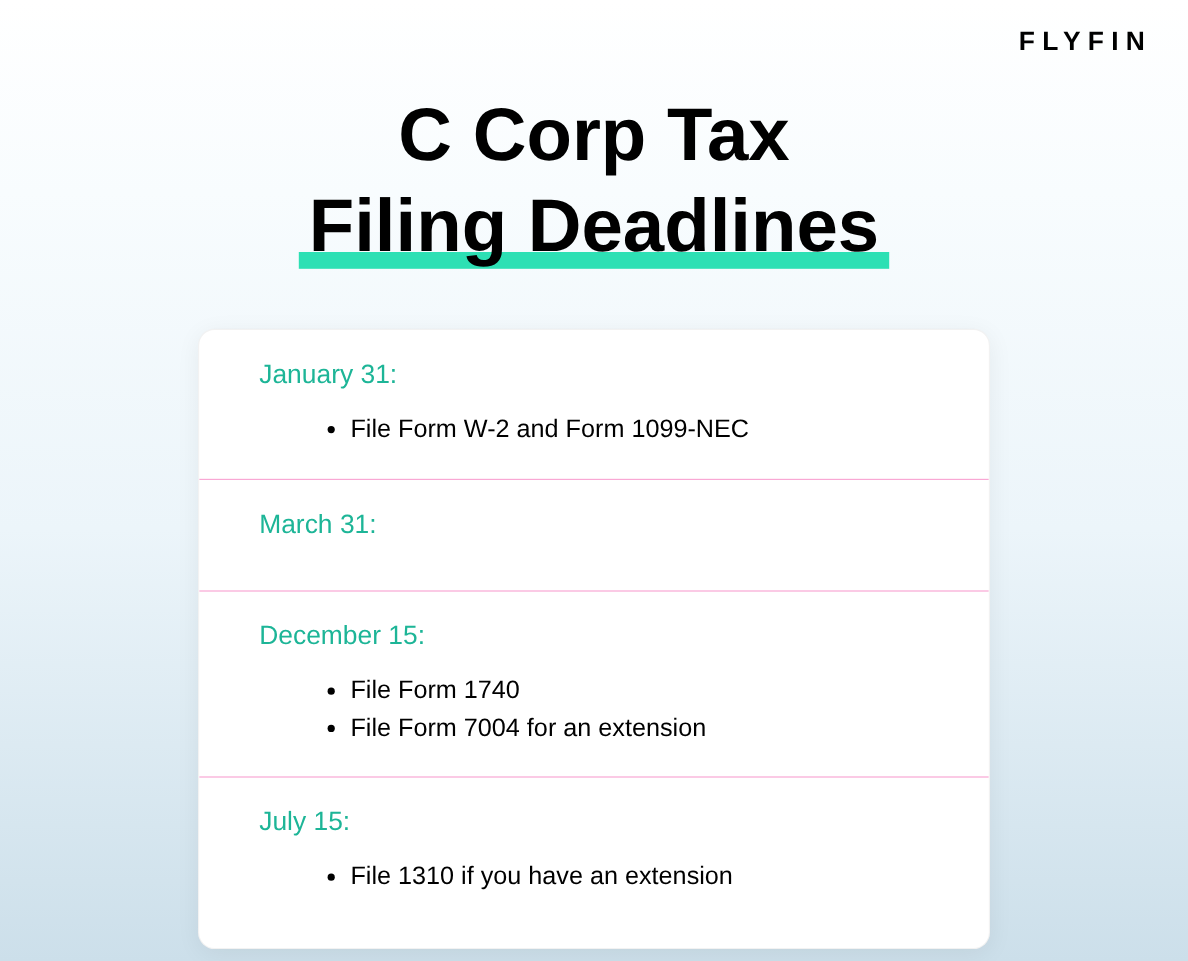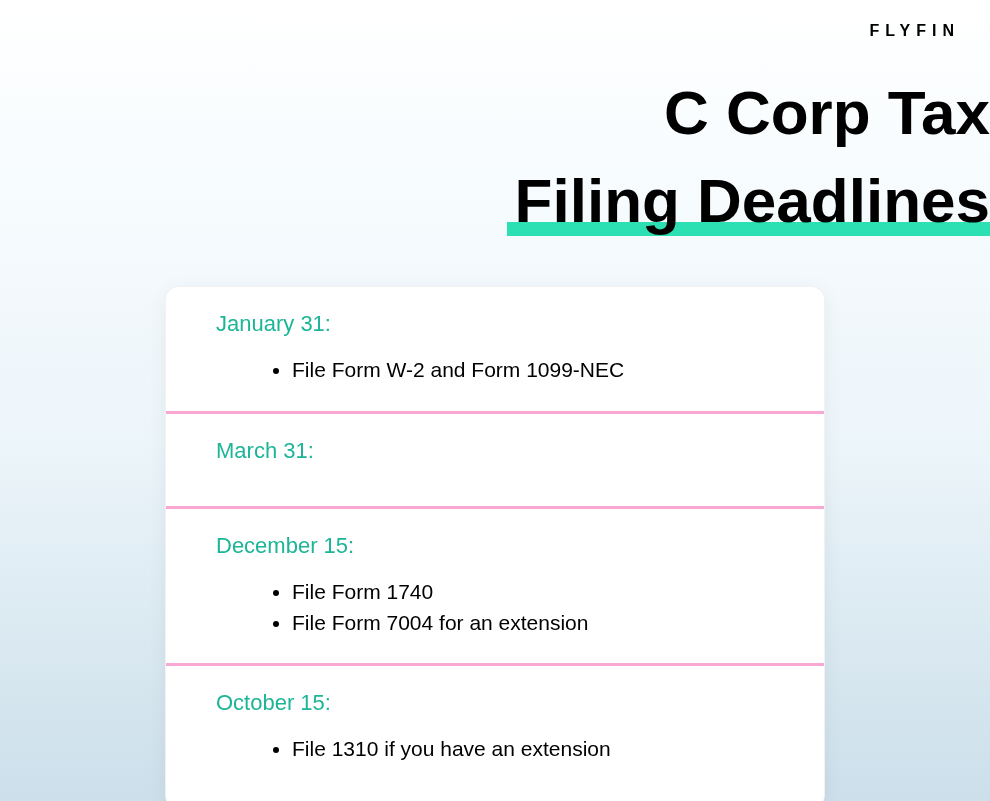--- a/index.html
+++ b/index.html
@@ -12,27 +12,27 @@
       height: 801px;
       font-family: -apple-system, BlinkMacSystemFont, 'Segoe UI', Helvetica, Arial, sans-serif;
       background: linear-gradient(180deg, #ffffff 0%, #f8fcfe 20%, #ecf5fa 55%, #ccdfea 100%);
       position: relative;
       overflow: hidden;
     }
     .logo {
       position: absolute;
       top: 22px;
       right: 30px;
-      font-size: 16px;
+      font-size: 22px;
       font-weight: 700;
       letter-spacing: 6px;
       color: #000;
     }
     .header {
-      text-align: right;
+      text-align: center;
       padding-top: 75px;
     }
     .title {
       font-size: 62px;
       font-weight: 700;
       color: #000;
       line-height: 1.22;
       display: inline-block;
     }
     .title-line1 {
@@ -49,34 +49,33 @@
       right: -8px;
       bottom: 2px;
       height: 14px;
       background: #2de0b4;
       z-index: -1;
     }
     .title-line2-wrap {
       position: relative;
       z-index: 0;
       display: inline-block;
-      margin-top: 12px;
     }
     .card {
       background: #fff;
       border-radius: 14px;
       box-shadow: 0 4px 20px rgba(0,0,0,0.06);
       width: 660px;
       margin: 48px auto 0;
       overflow: hidden;
       border: 1px solid rgba(0,0,0,0.05);
     }
     .section {
       padding: 24px 50px 24px 50px;
-      border-bottom: 3px solid #f9a8d4;
+      border-bottom: 1px solid #f9a8d4;
     }
     .section:last-child {
       border-bottom: none;
       padding-bottom: 42px;
     }
     .date-label {
       color: #1db597;
       font-size: 22px;
       font-weight: 500;
       margin-bottom: 18px;
@@ -122,19 +121,19 @@
 
   <div class="section">
     <div class="date-label">December 15:</div>
     <ul class="items">
       <li>File Form 1740</li>
       <li>File Form 7004 for an extension</li>
     </ul>
   </div>
 
   <div class="section">
-    <div class="date-label">October 15:</div>
+    <div class="date-label">July 15:</div>
     <ul class="items">
       <li>File 1310 if you have an extension</li>
     </ul>
   </div>
 
 </div>
 
 </body></html>

